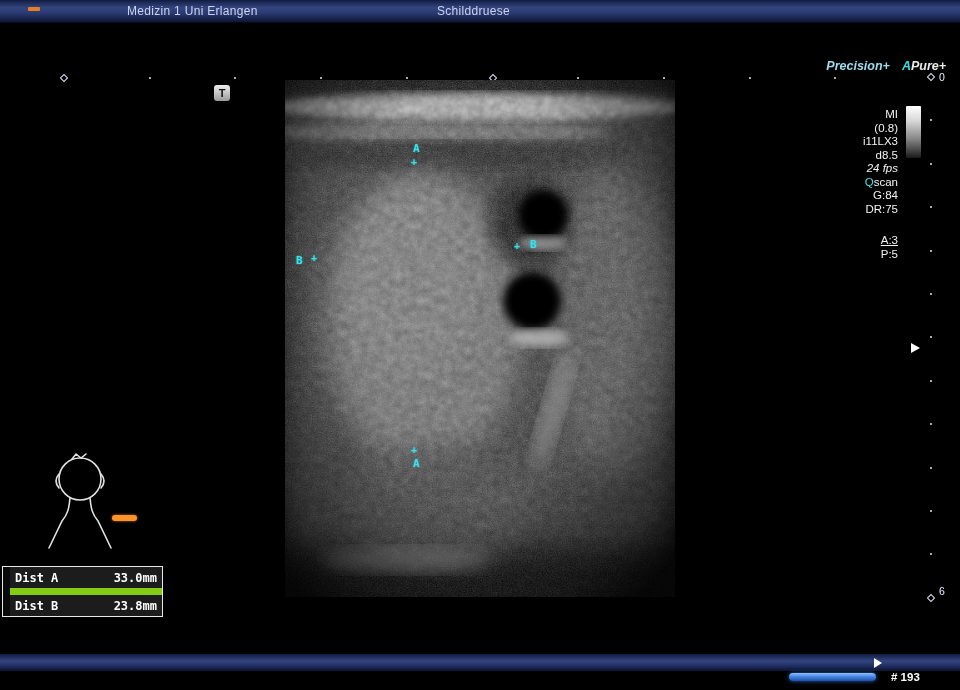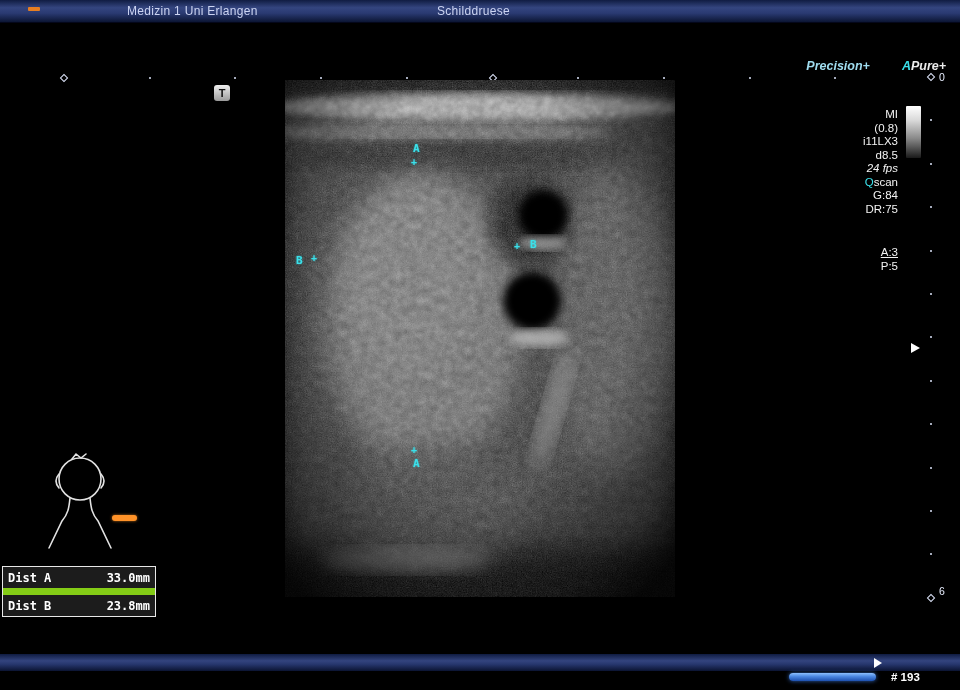--- a/index.html
+++ b/index.html
@@ -15,21 +15,21 @@
   .bottombar{position:absolute;left:0;top:654px;width:960px;height:17px;
     background:linear-gradient(to bottom,#0f1b40 0%,#33447e 40%,#27376e 60%,#0b1432 100%);}
   .cine-arrow{position:absolute;left:874px;top:658px;width:0;height:0;
     border-top:5px solid transparent;border-bottom:5px solid transparent;border-left:8px solid #fff;}
   .cine-bar{position:absolute;left:789px;top:673px;width:87px;height:8px;border-radius:4px;
     background:linear-gradient(to bottom,#8cc0ff 0%,#4a86e0 45%,#1c4fae 100%);
     box-shadow:0 0 4px rgba(60,120,220,.8);}
   .frame-counter{position:absolute;left:891px;top:671px;font-size:11.5px;font-weight:bold;color:#fff;text-align:center;}
 
   
-  .brands{position:absolute;left:780px;top:59px;width:166px;display:flex;justify-content:flex-end;gap:32px;
+  .brands{position:absolute;left:780px;top:59px;width:166px;display:flex;justify-content:flex-end;gap:12px;
     font-size:12.5px;font-style:italic;font-weight:bold;white-space:nowrap;}
   .brand-precision{color:#9fdcef;}
   .brand-apure .pfx{color:var(--accent_cyan,#3be0ea);}
   .brand-apure .rest{color:#ececec;}
 
   
   .ruler{position:absolute;}
   #ruler-top{left:63px;top:75px;width:782px;height:8px;}
   #ruler-right{left:928px;top:76px;width:8px;height:524px;}
   .tick{position:absolute;}
@@ -41,21 +41,21 @@
   #ruler-right .tick-diamond{left:0;margin-top:-2px;}
   .ruler-num{position:absolute;left:939px;font-size:10.5px;color:#e8eeff;}
 
   
   .grayscale-bar{position:absolute;left:906px;top:106px;width:15px;height:52px;border-radius:1px;
     background:linear-gradient(to bottom,#ffffff 0%,#d8d8d8 28%,#8a8a8a 62%,#1a1a1a 100%);}
   .rpanel{position:absolute;left:806px;top:108px;width:92px;text-align:right;
     font-size:11.5px;line-height:13.5px;color:#f2f2f2;}
   .rp-line{display:block;}
   .rp-gap{font-style:italic;}
-  .rp-gap2{margin-top:30px;text-decoration:underline;}
+  .rp-gap2{margin-top:18px;text-decoration:underline;}
   .cyan{color:var(--accent_cyan,#3be0ea);}
   .focus-arrow{position:absolute;left:911px;top:343px;width:0;height:0;
     border-top:5px solid transparent;border-bottom:5px solid transparent;border-left:9px solid #fff;}
 
   
   .t-marker{position:absolute;left:214px;top:85px;width:16px;height:16px;border-radius:3px;
     background:linear-gradient(to bottom,#efefef,#9a9a9a);color:#101010;font-size:11px;font-weight:bold;
     display:flex;align-items:center;justify-content:center;box-shadow:0 1px 2px rgba(0,0,0,.8);}
 
   
@@ -63,21 +63,21 @@
   .cal{position:absolute;color:var(--accent_cyan,#3be0ea);font-family:"DejaVu Sans Mono",monospace;
     font-weight:bold;text-shadow:0 0 2px rgba(40,220,230,.7);}
   .cal-letter{font-size:11px;}
   .cal-cross{font-size:10px;}
 
   
   .probe-mark{position:absolute;left:112px;top:515px;width:25px;height:6px;border-radius:3px;
     background:var(--accent_orange,#ff9228);box-shadow:0 0 3px rgba(255,150,40,.7);}
 
   
-  .meas-box{position:absolute;left:2px;top:566px;width:152px;border:1px solid #e8e8e8;background:#0a0a0a;}
+  .meas-box{position:absolute;left:2px;top:566px;width:152px;border:1px solid #e8e8e8;background:#0a0a0a;padding-left:7px;}
   .meas-row{display:flex;justify-content:space-between;align-items:center;height:21px;padding:0 5px;
     background:#1c1c1c;font-family:"DejaVu Sans Mono",monospace;font-size:12px;font-weight:bold;color:#fff;}
   .meas-row + .meas-row{border-top:7px solid #84cc16;}
 </style>
 </head>
 <body>
 
 <div class="screen">
 
   <div class="topbar">

